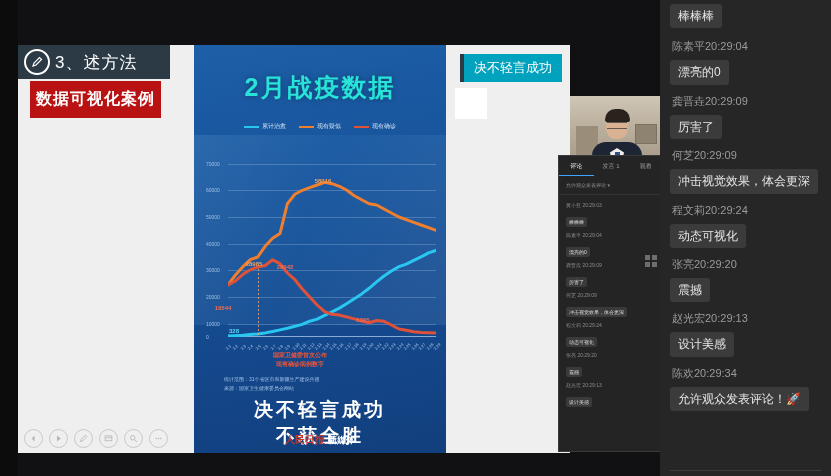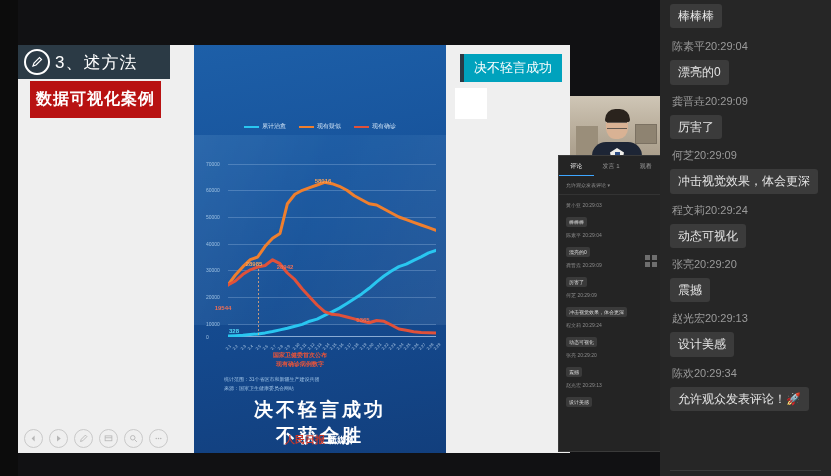--- a/index.html
+++ b/index.html
@@ -119,20 +119,21 @@
           </svg>
         </span>
         <span class="title-text">3、述方法</span>
       </div>
       <div class="subtitle">数据可视化案例</div>
 
       <div class="vis-tag">决不轻言成功</div>
       <div class="white-box"></div>
 
       <div class="poster">
+        <div class="poster-title">2月战疫数据</div>
 
         <div class="legend">
           <span class="li">
             <i class="ln" style="background:#29c6f0"></i>
             <span>累计治愈</span>
           </span>
           <span class="li">
             <i class="ln" style="background:#ef7f2e"></i>
             <span>现有疑似</span>
           </span>

